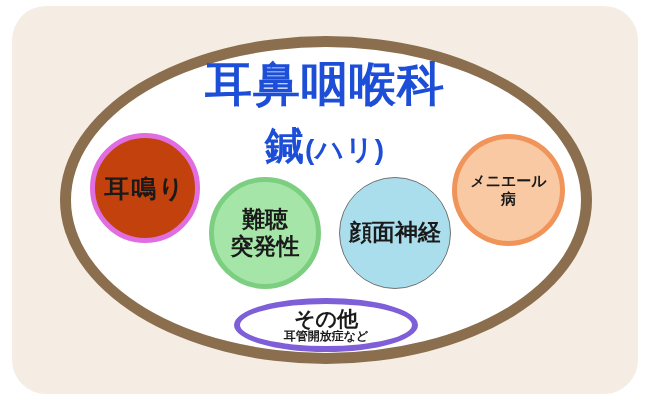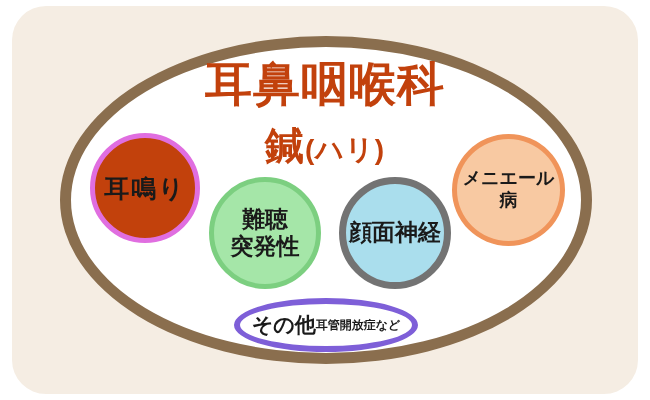--- a/index.html
+++ b/index.html
@@ -13,50 +13,50 @@
     position:absolute;left:12px;top:6px;width:626px;height:388px;
     background:#f5ede3;border-radius:34px;
   }
   .oval{
     position:absolute;left:60px;top:36px;width:532px;height:328px;
     background:#ffffff;border:11px solid #8a6e4e;border-radius:50%;
     box-sizing:border-box;
   }
   .title{
     position:absolute;left:0;right:0;top:60px;text-align:center;
-    color:#c2410c;line-height:1.02;letter-spacing:1px;
+    color:#1d4ed8;line-height:1.02;letter-spacing:1px;
   }
   .title .t1{font-size:47px;}
   .title .t2{font-size:39px;margin-top:18px;}
   .title .t2 .paren{font-size:28px;}
   .circle{
     position:absolute;border-radius:50%;box-sizing:border-box;
     display:flex;flex-direction:column;align-items:center;justify-content:center;
     text-align:center;
   }
   .c-pink{
     left:90px;top:133px;width:110px;height:110px;
     background:#c2410c;border:5px solid #e06ee0;font-size:25px;letter-spacing:2px;
   }
   .c-green{
     left:209px;top:177px;width:112px;height:112px;
     background:#a5e6a8;border:5px solid #7ccf80;font-size:23px;line-height:1.18;
   }
   .c-blue{
     left:339px;top:177px;width:112px;height:112px;
-    background:#aadeed;border:7px solid #737373;font-size:23px;line-height:1.18;
+    background:#aadeed;border:1px solid #737373;font-size:23px;line-height:1.18;
   }
   .c-orange{
     left:452px;top:134px;width:113px;height:112px;
-    background:#f8c9a2;border:5px solid #f0945a;font-size:18px;line-height:1.2;
+    background:#f8c9a2;border:5px solid #f0945a;font-size:15px;line-height:1.2;
   }
   .other{
     position:absolute;left:234px;top:298px;width:184px;height:54px;
     background:#ffffff;border:6px solid #7e5fd8;border-radius:50%;
-    box-sizing:border-box;display:flex;
+    box-sizing:border-box;display:flex;flex-direction:column;
     align-items:center;justify-content:center;text-align:center;
   }
   .other .main{font-size:21px;line-height:1.05;}
   .other .sub{font-size:12px;line-height:1.05;}
 </style>
 </head>
 <body>
 
 <div class="stage">
   <div class="card"></div>

